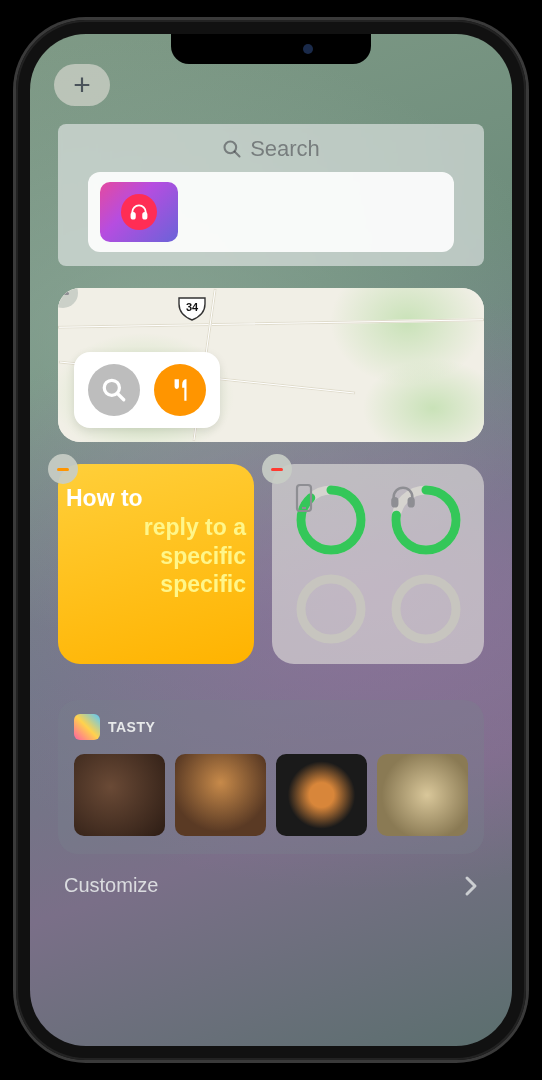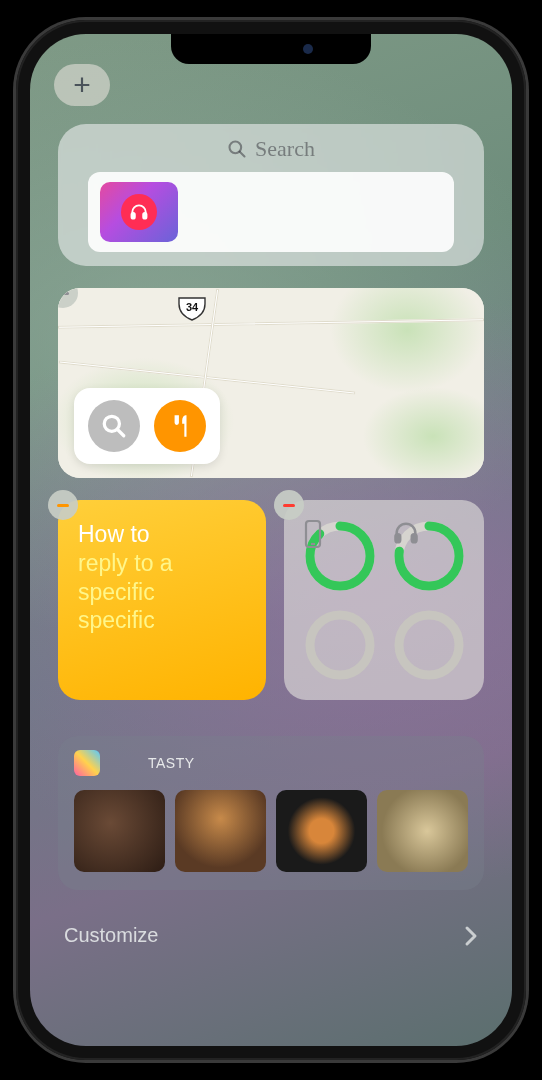--- a/index.html
+++ b/index.html
@@ -71,24 +71,23 @@
     padding: 2px;
     margin-top:-6px; margin-right:-6px;
   }
   .content {
     position: absolute;
     top: 90px; left: 0; right:0; bottom:0;
     padding: 0 28px;
   }
   .search-card {
     background: rgba(245,245,248,0.55);
-    border-radius: 28px;
+    border-radius: 8px;
     padding: 12px 30px 14px;
     backdrop-filter: blur(2px);
-    font-family: Liberation Serif, serif;
   }
   .search-row {
     display:flex; align-items:center; justify-content:center;
     color: rgba(60,60,67,0.55);
     font-size: 22px; font-weight:500;
     gap:8px; margin-bottom:10px;
   }
   .news-box {
     background: rgba(255,255,255,0.9);
     border-radius: 12px;
@@ -116,21 +115,21 @@
     background: rgba(200,205,198,0.92);
     display:flex; align-items:center; justify-content:center;
     z-index:5;
   }
   .minus-badge span{
     display:block; width:12px; height:3px; border-radius:2px;
   }
 
   .maps-widget{
     margin-top:22px;
-    height: 190px;
+    height: 154px;
     background:
       linear-gradient(#f0f3e8,#f0f3e8);
     overflow:hidden;
   }
   .maps-bg{
     position:absolute; inset:0;
     background:
       radial-gradient(110px 90px at 82% 22%, #c9e2b8, transparent 70%),
       radial-gradient(130px 90px at 20% 70%, #c9e2b8, transparent 70%),
       radial-gradient(100px 70px at 88% 78%, #c9e2b8, transparent 70%),
@@ -151,25 +150,25 @@
     box-shadow:0 3px 10px rgba(0,0,0,0.1);
   }
   .circ{width:52px;height:52px;border-radius:50%;display:flex;align-items:center;justify-content:center;}
   .circ.gray{background:#bdbdbd;}
   .circ.orange{background:#ff9500;}
 
   .row2 { display:flex; gap:18px; margin-top:22px; }
   .notes-widget{
     flex:1; height:200px;
     background: linear-gradient(165deg,#ffcf3a,#ffb300);
-    padding:20px 20px;
-    color:#fff; font-size:23px; font-weight:400; line-height:1.25;
+    padding:20px 8px;
+    color:#fff; font-size:23px; font-weight:700; line-height:1.25;
   }
   .notes-widget .white{color:#fff;}
-  .notes-widget .yellow{color:#fff68a;}
+  .notes-widget .yellow{color:#fff68a;text-align:right;}
 
   .batt-widget{
     flex:1; height:200px;
     background: rgba(230,228,224,0.6);
     padding:16px;
     display:grid; grid-template-columns:1fr 1fr; grid-template-rows:1fr 1fr;
     gap:10px; place-items:center;
   }
   .ring{ width:74px; height:74px; position:relative;}
   .ring svg{position:absolute; inset:0;}
@@ -180,31 +179,31 @@
     background: rgba(120,130,140,0.35);
     border-radius:20px;
     padding:14px 16px 18px;
   }
   .tasty-head{display:flex; align-items:center; gap:8px; margin-bottom:14px;}
   .tasty-logo{
     width:26px; height:26px; border-radius:6px;
     background:
       linear-gradient(45deg,#ff5fa2,#ffd24d,#56c8ff);
   }
-  .tasty-title{color:#e7e9ea; font-size:14px; font-weight:400; letter-spacing:0.5px;margin-left:40px;}
+  .tasty-title{color:#e7e9ea; font-size:14px; font-weight:700; letter-spacing:0.5px;}
   .thumbs{display:flex; gap:10px;}
   .thumb{flex:1; height:82px; border-radius:10px;}
   .t1{background:radial-gradient(circle at 40% 40%,#6a4a36,#2c1c14);}
   .t2{background:radial-gradient(circle at 50% 35%,#c78a4a,#5a3a24 70%), #efeadf;}
   .t3{background:radial-gradient(circle at 50% 50%,#d8863a 20%,#1a1a1a 55%);}
   .t4{background:radial-gradient(circle at 55% 50%,#d9c79a,#8a7a54 70%);}
 
   .customize-row{
     display:flex; align-items:center; justify-content:space-between;
-    margin-top:34px; padding:0 6px;
+    margin-top:20px; padding:0 6px;
     color: rgba(235,238,238,0.85);
     font-size:20px; font-weight:500;
   }
 </style>
 </head>
 <body>
 
 <div class="device">
   <div class="screen">
     <div class="notch"></div>

